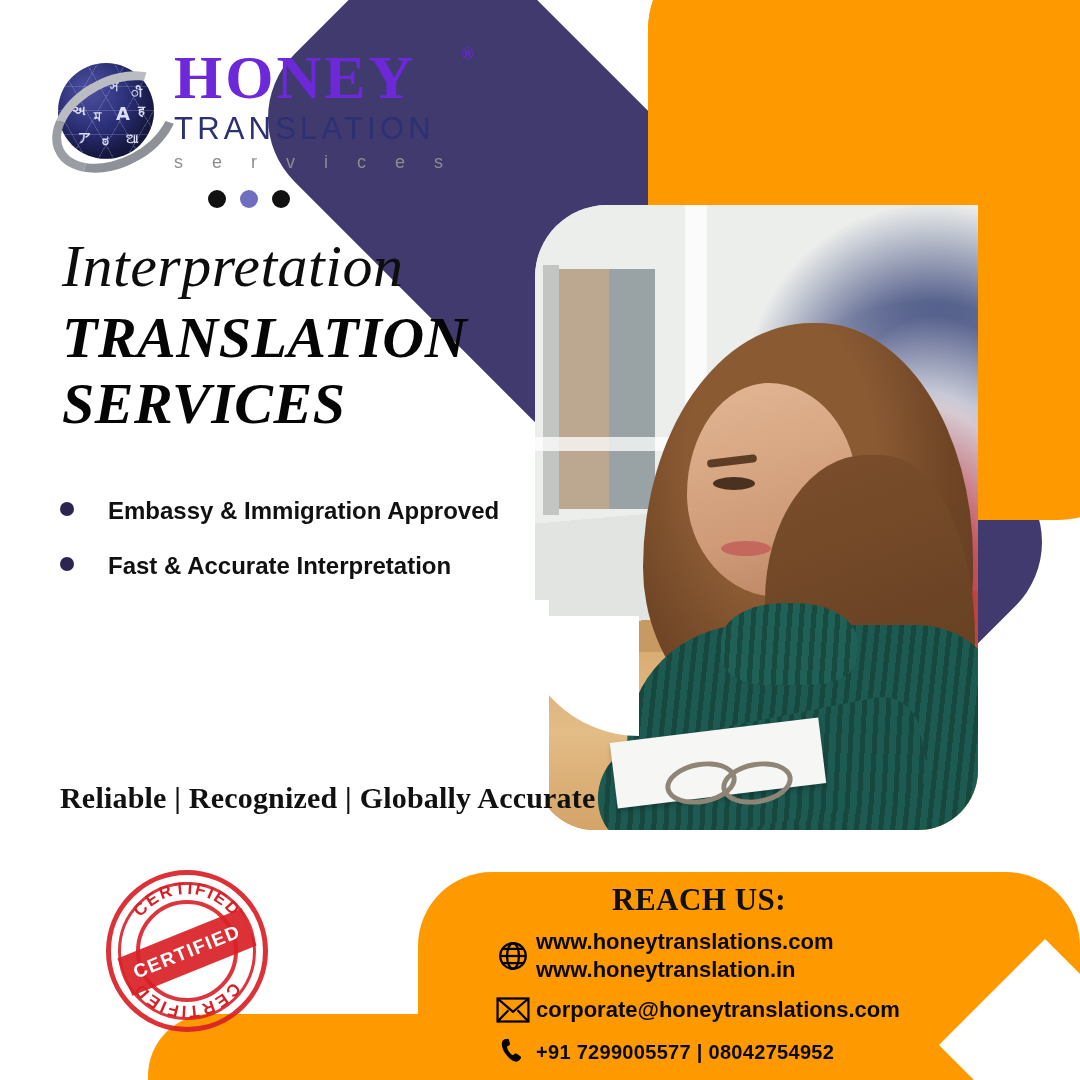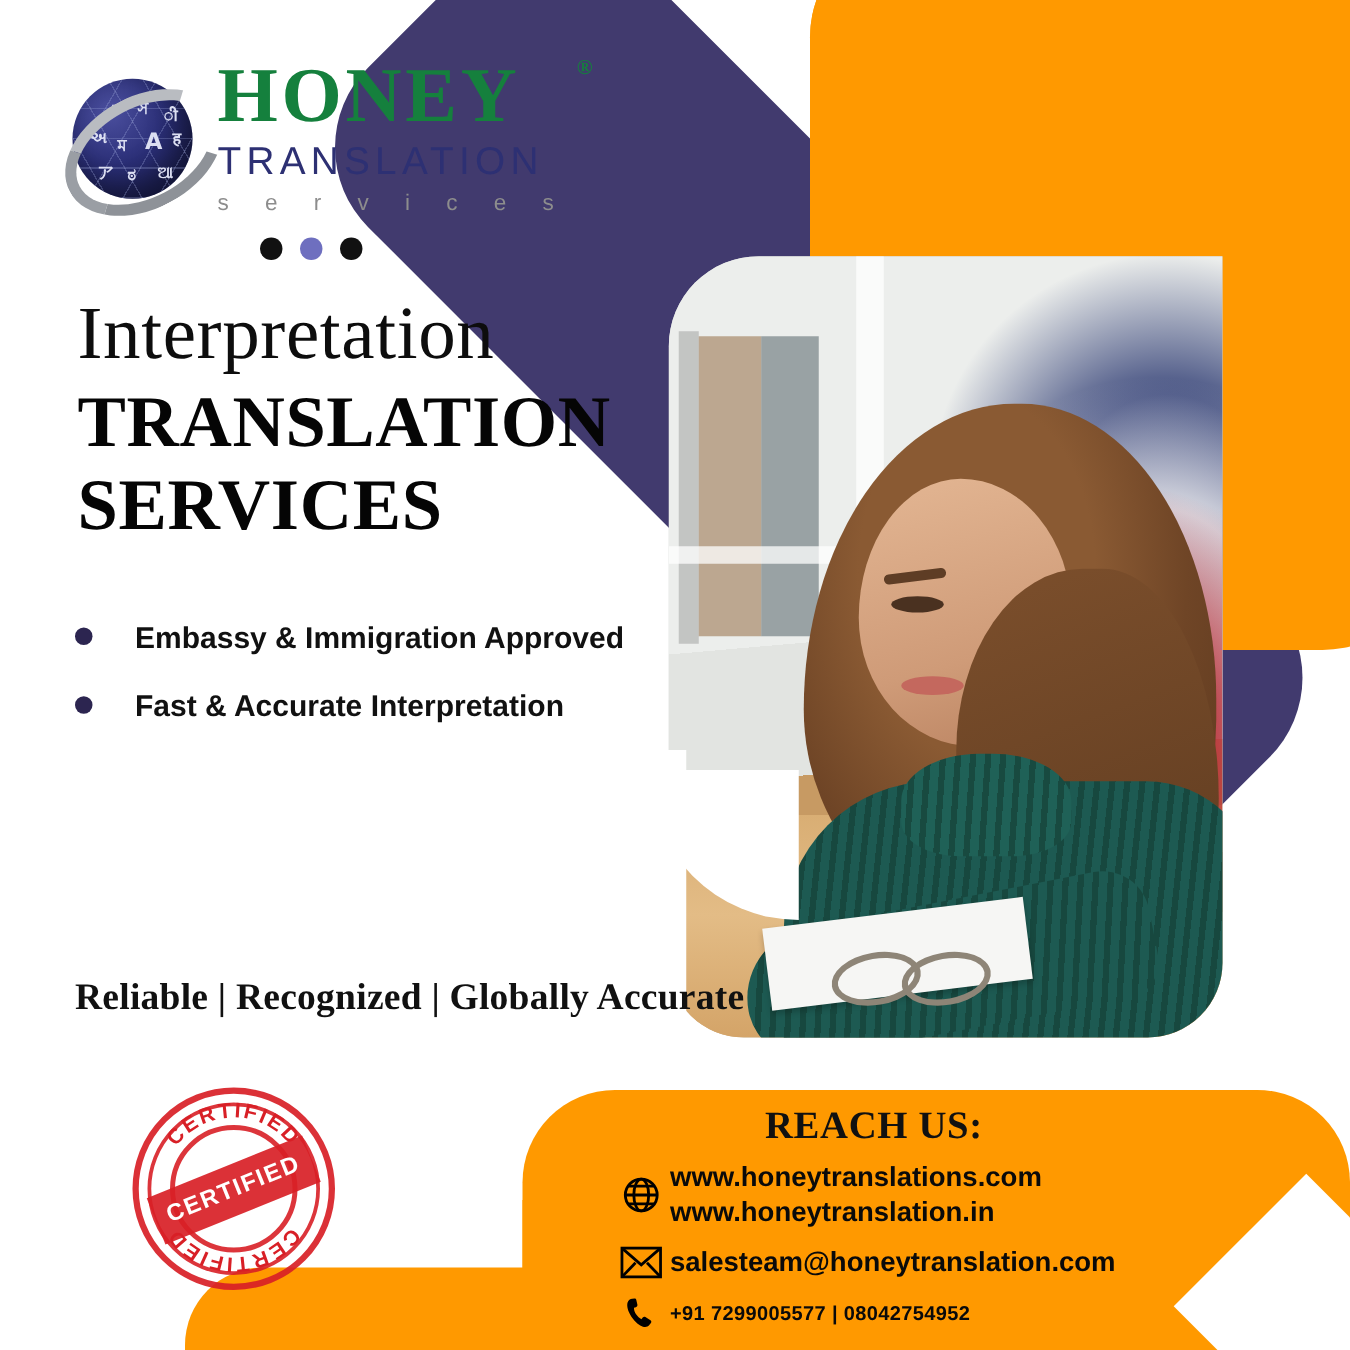--- a/index.html
+++ b/index.html
@@ -128,33 +128,33 @@
     border-radius:50%;transform:rotate(-28deg);}
   .globe .ch{position:absolute;color:#dcdff2;font-family:"DejaVu Sans",sans-serif;
     font-size:13px;font-weight:700;}
   .globe .hexgrid{position:absolute;left:6px;top:6px;width:96px;height:96px;border-radius:50%;
     background:
       repeating-linear-gradient(60deg,rgba(160,170,220,.28) 0 1px,transparent 1px 24px),
       repeating-linear-gradient(-60deg,rgba(160,170,220,.28) 0 1px,transparent 1px 24px),
       repeating-linear-gradient(0deg,rgba(160,170,220,.28) 0 1px,transparent 1px 24px);}
   #wordmark{display:flex;flex-direction:column;}
   #brand-honey{font-family:"Liberation Serif",serif;font-weight:700;font-size:62px;
-    color:#15803d;letter-spacing:3px;line-height:.96;position:relative;}
+    color:#6d28d9;letter-spacing:3px;line-height:.96;position:relative;}
   #brand-reg{font-size:17px;vertical-align:super;position:absolute;top:-2px;right:-22px;}
   #brand-translation{font-family:"Liberation Sans",sans-serif;font-size:31px;color:#2D3073;
     letter-spacing:4.2px;line-height:1.25;margin-top:2px;}
   #brand-services{font-family:"Liberation Sans",sans-serif;font-size:18px;color:#8d8d8d;
     letter-spacing:12px;margin-top:4px;}
 
   #dots{position:absolute;left:208px;top:190px;display:flex;gap:14px;}
   .dot{width:18px;height:18px;border-radius:50%;background:#111;}
   .dot.mid{background:#6E6FBF;}
 
   
-  #headline{position:absolute;left:62px;top:236px;width:470px;}
+  #headline{position:absolute;left:62px;top:236px;width:470px;font-style:italic;}
   #h-script{font-family:"Liberation Serif",serif;font-weight:400;font-size:60px;color:#0d0d0d;
     line-height:1.02;letter-spacing:.5px;}
   #h-main{font-family:"Liberation Serif",serif;font-weight:700;font-size:58px;color:#050505;
     line-height:1.14;letter-spacing:.5px;margin-top:8px;}
 
   
   #bullets{position:absolute;left:52px;top:494px;width:490px;}
   .bullet{display:flex;align-items:flex-start;margin-bottom:21px;}
   .bullet .bdot{width:14px;height:14px;border-radius:50%;background:#2C2550;
     margin:8px 34px 0 8px;flex:none;}
@@ -182,21 +182,21 @@
 
   
   #reach-title{position:absolute;left:612px;top:882px;
     font-family:"Liberation Serif",serif;font-weight:700;font-size:31px;color:#111;
     letter-spacing:.5px;}
   #contacts{position:absolute;left:490px;top:928px;width:560px;}
   .crow{display:flex;align-items:center;margin-bottom:12px;}
   .crow .cicon{width:46px;flex:none;display:flex;align-items:center;justify-content:center;}
   .crow .ctext{font-family:"Liberation Sans",sans-serif;font-weight:700;font-size:22px;
     color:#0a0a0a;line-height:1.28;}
-  .crow.phone .ctext{font-size:16px;letter-spacing:.3px;}
+  .crow.phone .ctext{font-size:20px;letter-spacing:.3px;}
 </style>
 </head>
 <body>
 
 <div id="poster">
 
   <div class="shape" id="purple-corner"></div>
   <div class="shape" id="purple-band"></div>
   <div class="shape" id="orange-top"></div>
   <div class="shape" id="orange-top-b"></div>
@@ -329,21 +329,21 @@
 
     <div class="crow">
       <span class="cicon">
         <svg width="34" height="28" viewBox="0 0 26 20" fill="none" stroke="#000" stroke-width="1.7">
           <rect x="1.2" y="1.2" width="23.6" height="17.6"></rect>
           <polyline points="1.2,1.2 13,11.4 24.8,1.2"></polyline>
           <line x1="1.2" y1="18.8" x2="9.5" y2="10.2"></line>
           <line x1="24.8" y1="18.8" x2="16.5" y2="10.2"></line>
         </svg>
       </span>
-      <span class="ctext">salesteam@honeytranslation.com</span>
+      <span class="ctext">corporate@honeytranslations.com</span>
     </div>
 
     <div class="crow phone">
       <span class="cicon">
         <svg width="32" height="32" viewBox="0 0 24 24" fill="#000">
           <path d="M6.6 2.2c-1.2 0-2.4 1-2.8 2.3-.6 2 .1 5.2 2.3 8.5 2.2 3.3 4.9 5.3 6.9 6 1.4.5 2.9.2 3.7-.8l1.1-1.4c.4-.5.3-1.2-.3-1.6l-3-2c-.5-.3-1.2-.2-1.6.3l-.8 1c-1.1-.5-2.3-1.5-3.2-2.9-.9-1.4-1.3-2.8-1.3-4l1.2-.3c.6-.2 1-.8.9-1.4L9 2.9c-.1-.5-.5-.8-1-.8z"></path>
         </svg>
       </span>
       <span class="ctext">+91 7299005577  |  08042754952</span>
     </div>

